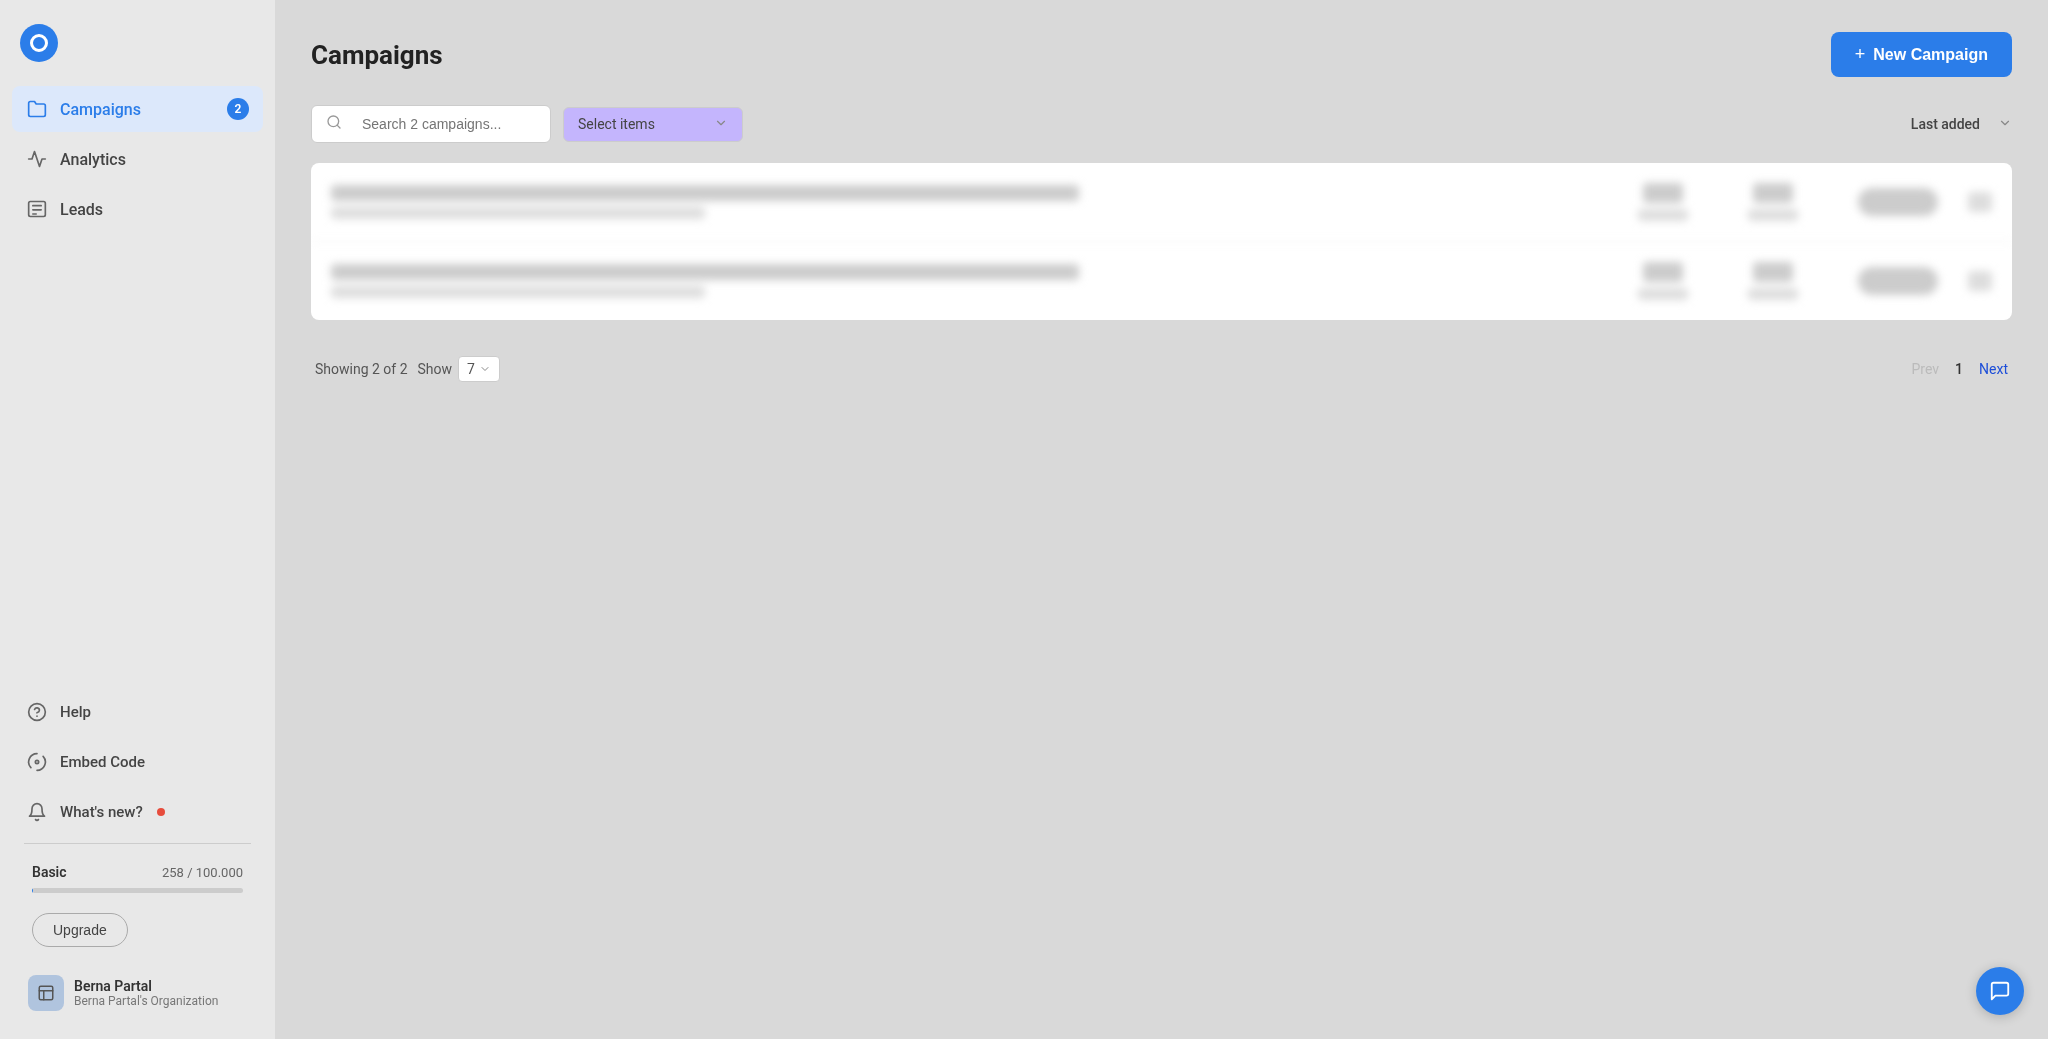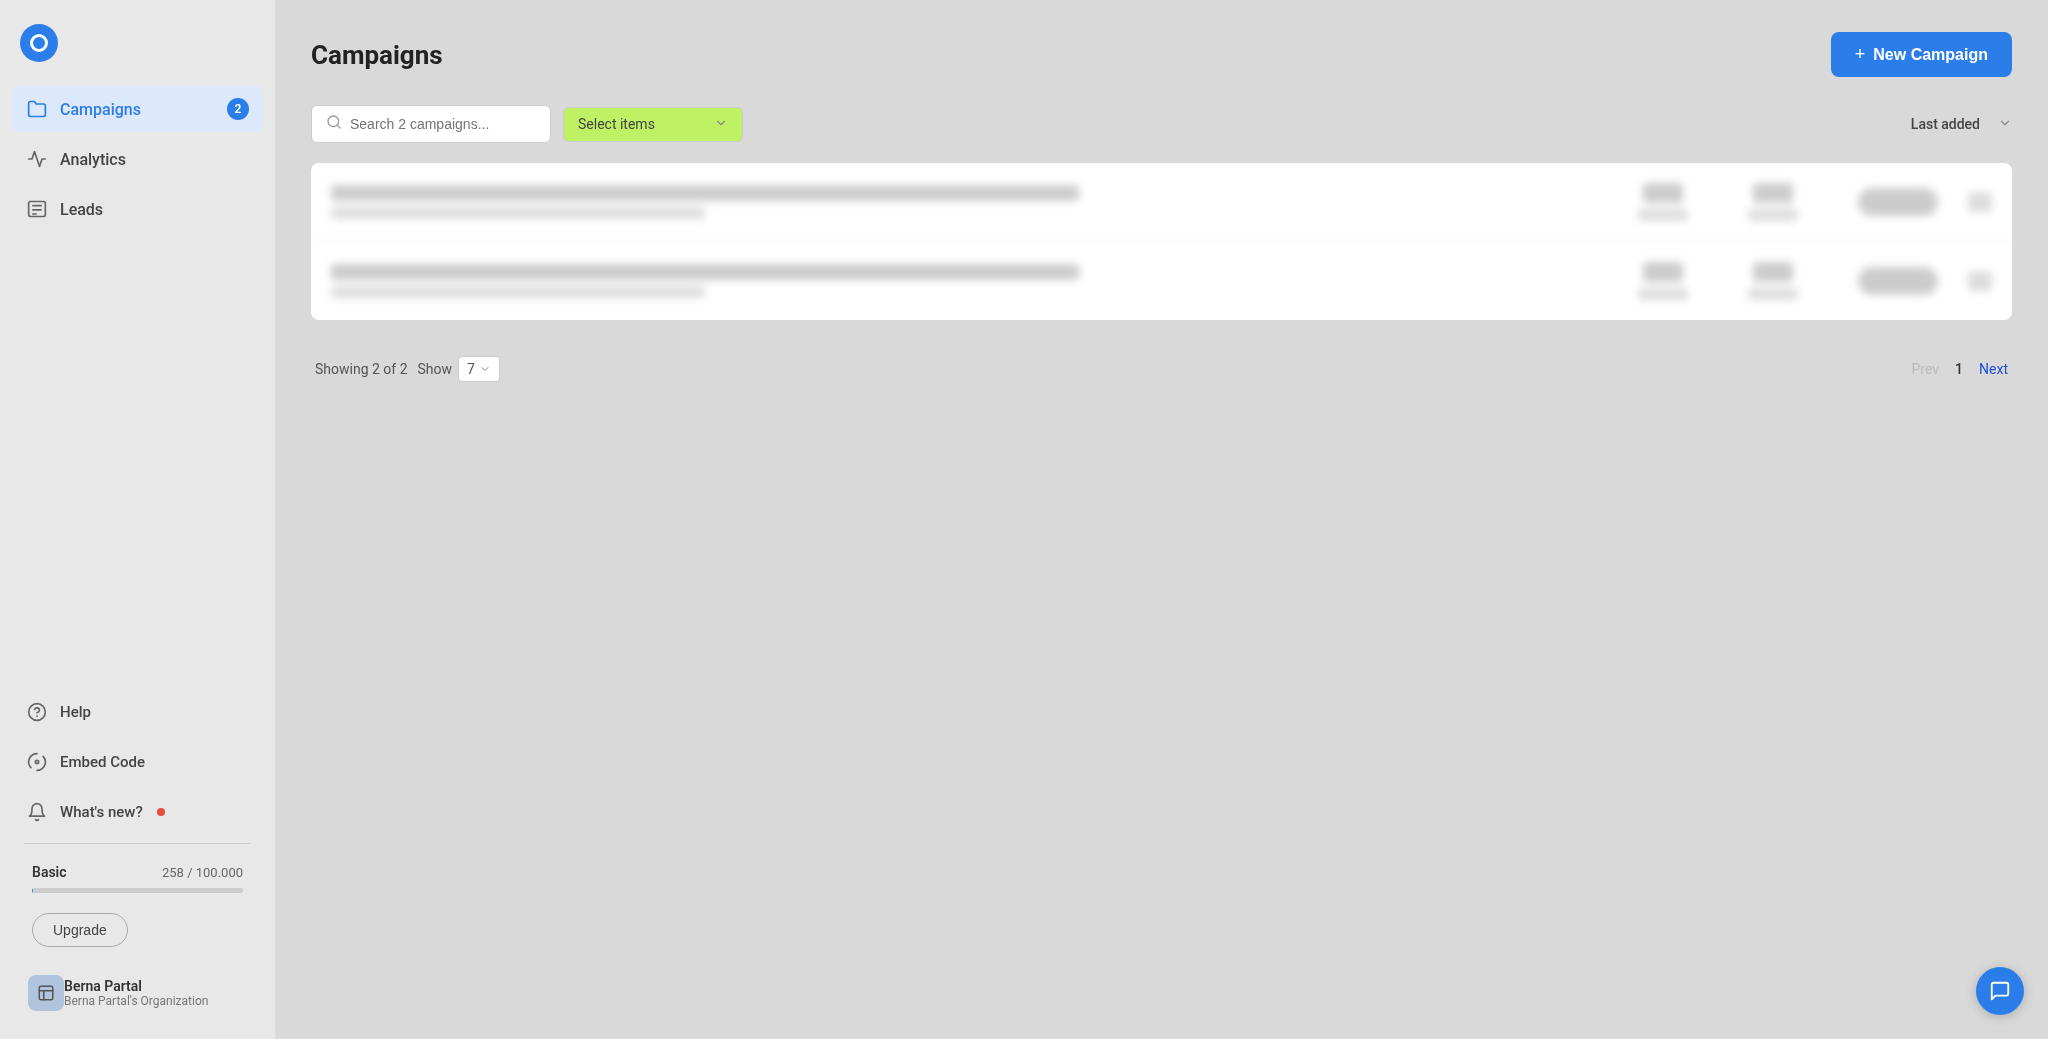--- a/index.html
+++ b/index.html
@@ -158,20 +158,21 @@
       border-radius: 20px;
       font-size: 14px;
       color: #444;
       cursor: pointer;
     }
 
     
     .user-profile {
       display: flex;
       align-items: center;
+      gap: 10px;
       padding: 12px 16px;
       cursor: pointer;
     }
 
     .user-avatar {
       width: 36px;
       height: 36px;
       background: #b0c4de;
       border-radius: 8px;
       display: flex;
@@ -242,21 +243,21 @@
       margin-bottom: 20px;
     }
 
     .search-box {
       display: flex;
       align-items: center;
       background: white;
       border: 1px solid #ccc;
       border-radius: 6px;
       padding: 8px 14px;
-      gap: 8px;
+      gap: 20px;
       width: 240px;
     }
 
     .search-box input {
       border: none;
       outline: none;
       background: transparent;
       font-size: 14px;
       color: #444;
       width: 100%;
@@ -264,21 +265,21 @@
 
     .search-icon-svg {
       color: #999;
       font-size: 16px;
     }
 
     .select-dropdown {
       display: flex;
       align-items: center;
       justify-content: space-between;
-      background: #bef264;
+      background: #c4b5fd;
       border: 1px solid #ccc;
       border-radius: 6px;
       padding: 8px 14px;
       min-width: 180px;
       cursor: pointer;
       font-size: 14px;
       color: #444;
       gap: 8px;
     }
 

